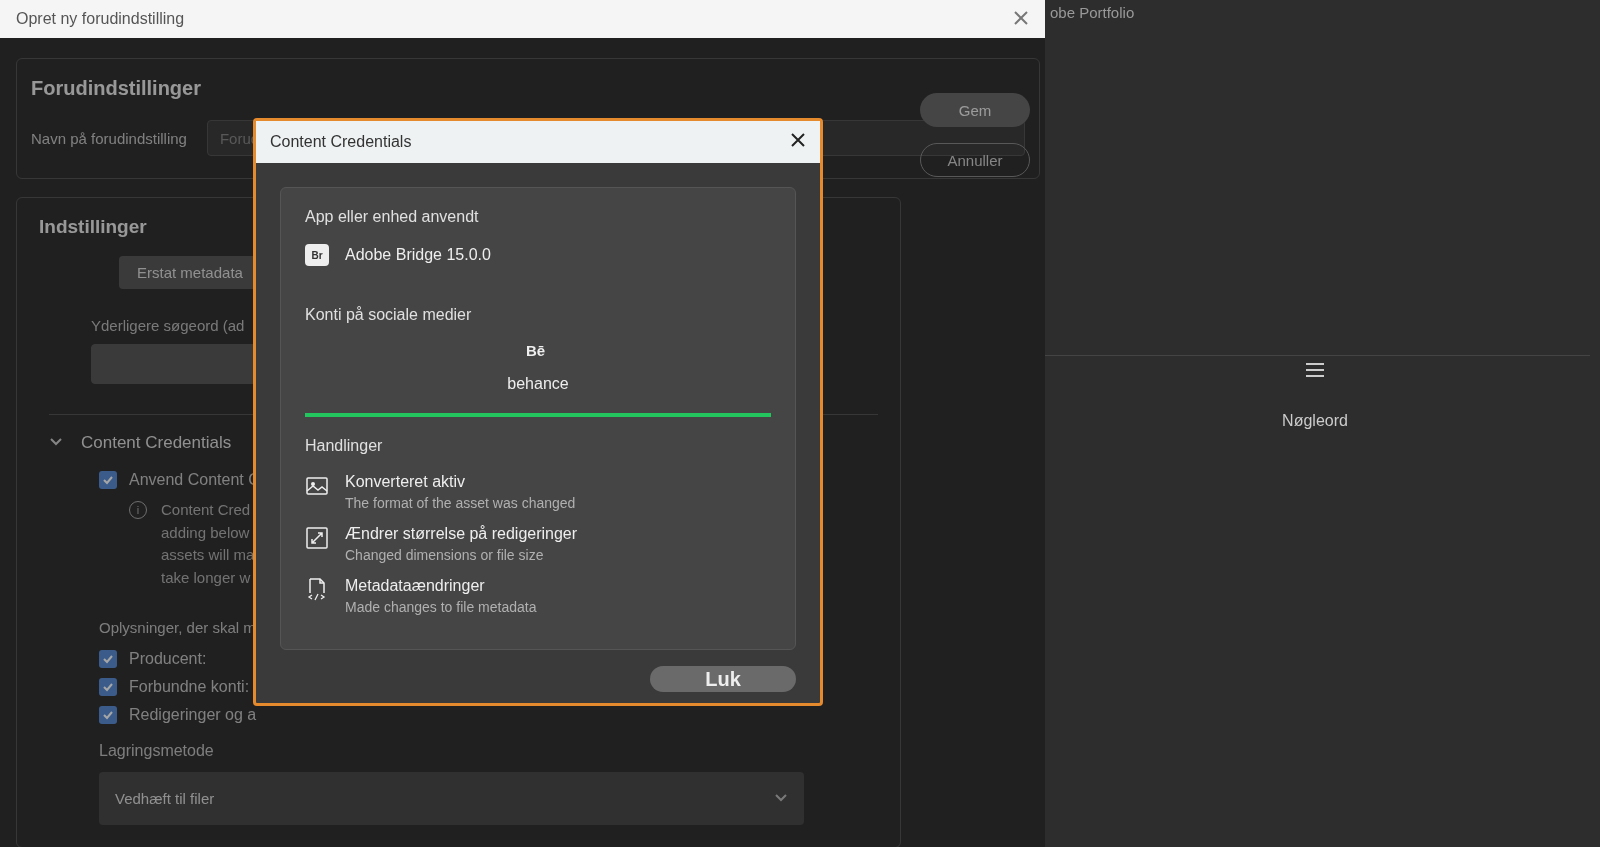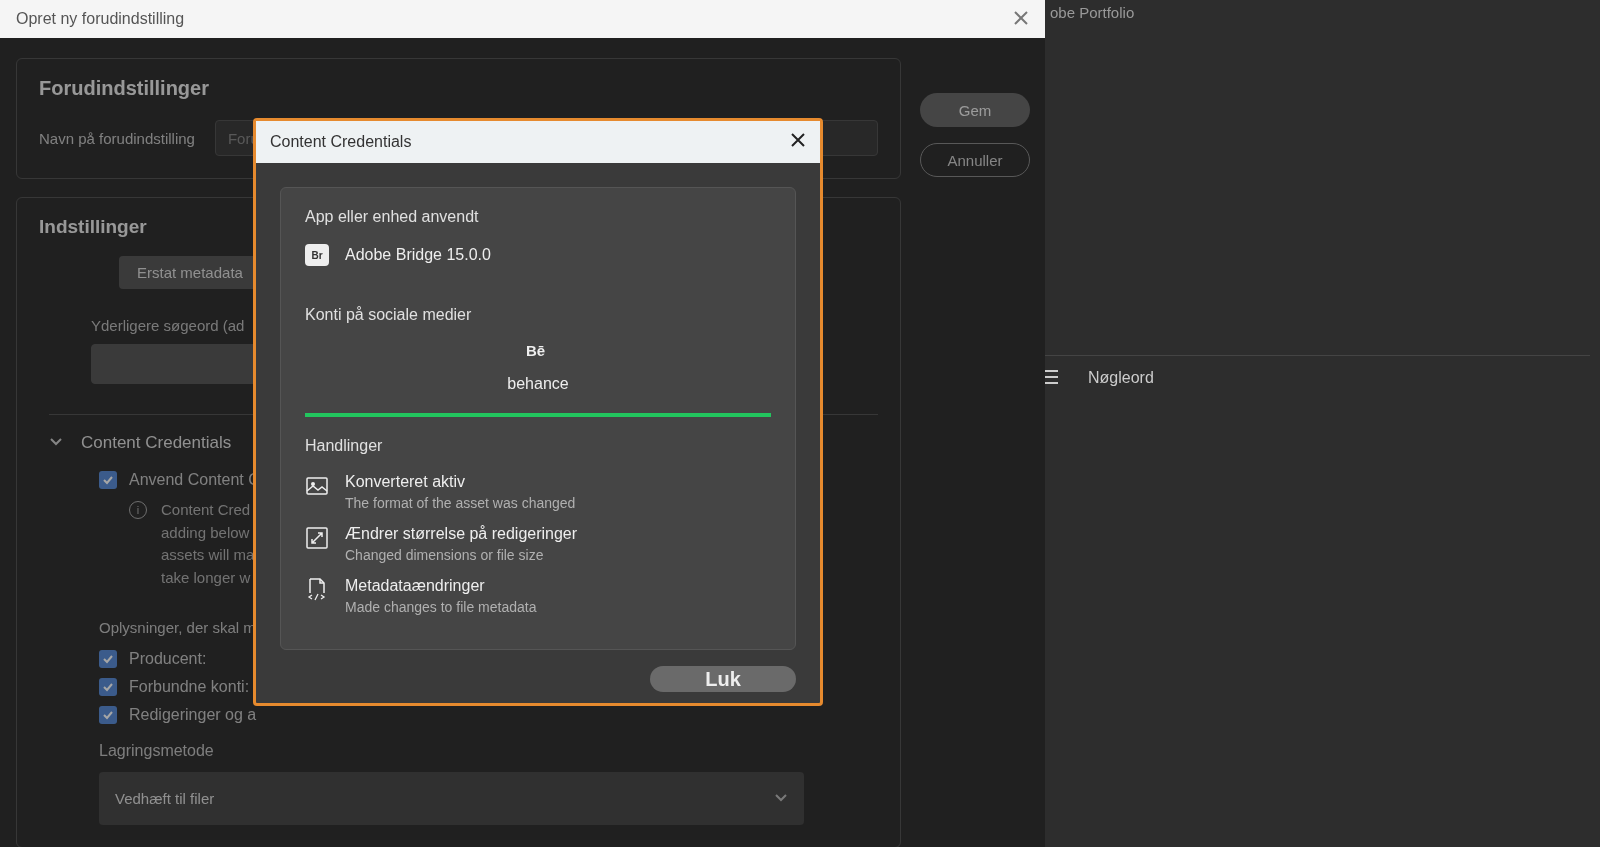--- a/index.html
+++ b/index.html
@@ -35,20 +35,21 @@
       position: absolute;
       left: 1040px;
       top: 355px;
       right: 10px;
       height: 40px;
       border-top: 1px solid #444;
       display: flex;
       align-items: center;
       gap: 30px;
       padding-top: 5px;
+      flex-direction: column;
     }
     .bg-menu-icon {
       color: #ccc;
       font-size: 18px;
     }
     .bg-keywords-label {
       font-size: 16px;
       color: #ccc;
     }
     .main-dialog {
@@ -74,22 +75,22 @@
       font-size: 20px;
       cursor: pointer;
     }
     .main-dialog-body {
       padding: 20px 16px;
       position: relative;
     }
     .preset-section {
       border: 1px solid #555;
       border-radius: 6px;
-      padding: 18px 22px 22px;
-      width: 885px;
+      padding: 18px 14px 22px;
+      width: 1024px;
       position: relative;
     }
     .preset-title {
       font-size: 20px;
       font-weight: 600;
       color: #eaeaea;
       margin-bottom: 20px;
     }
     .preset-row {
       display: flex;

